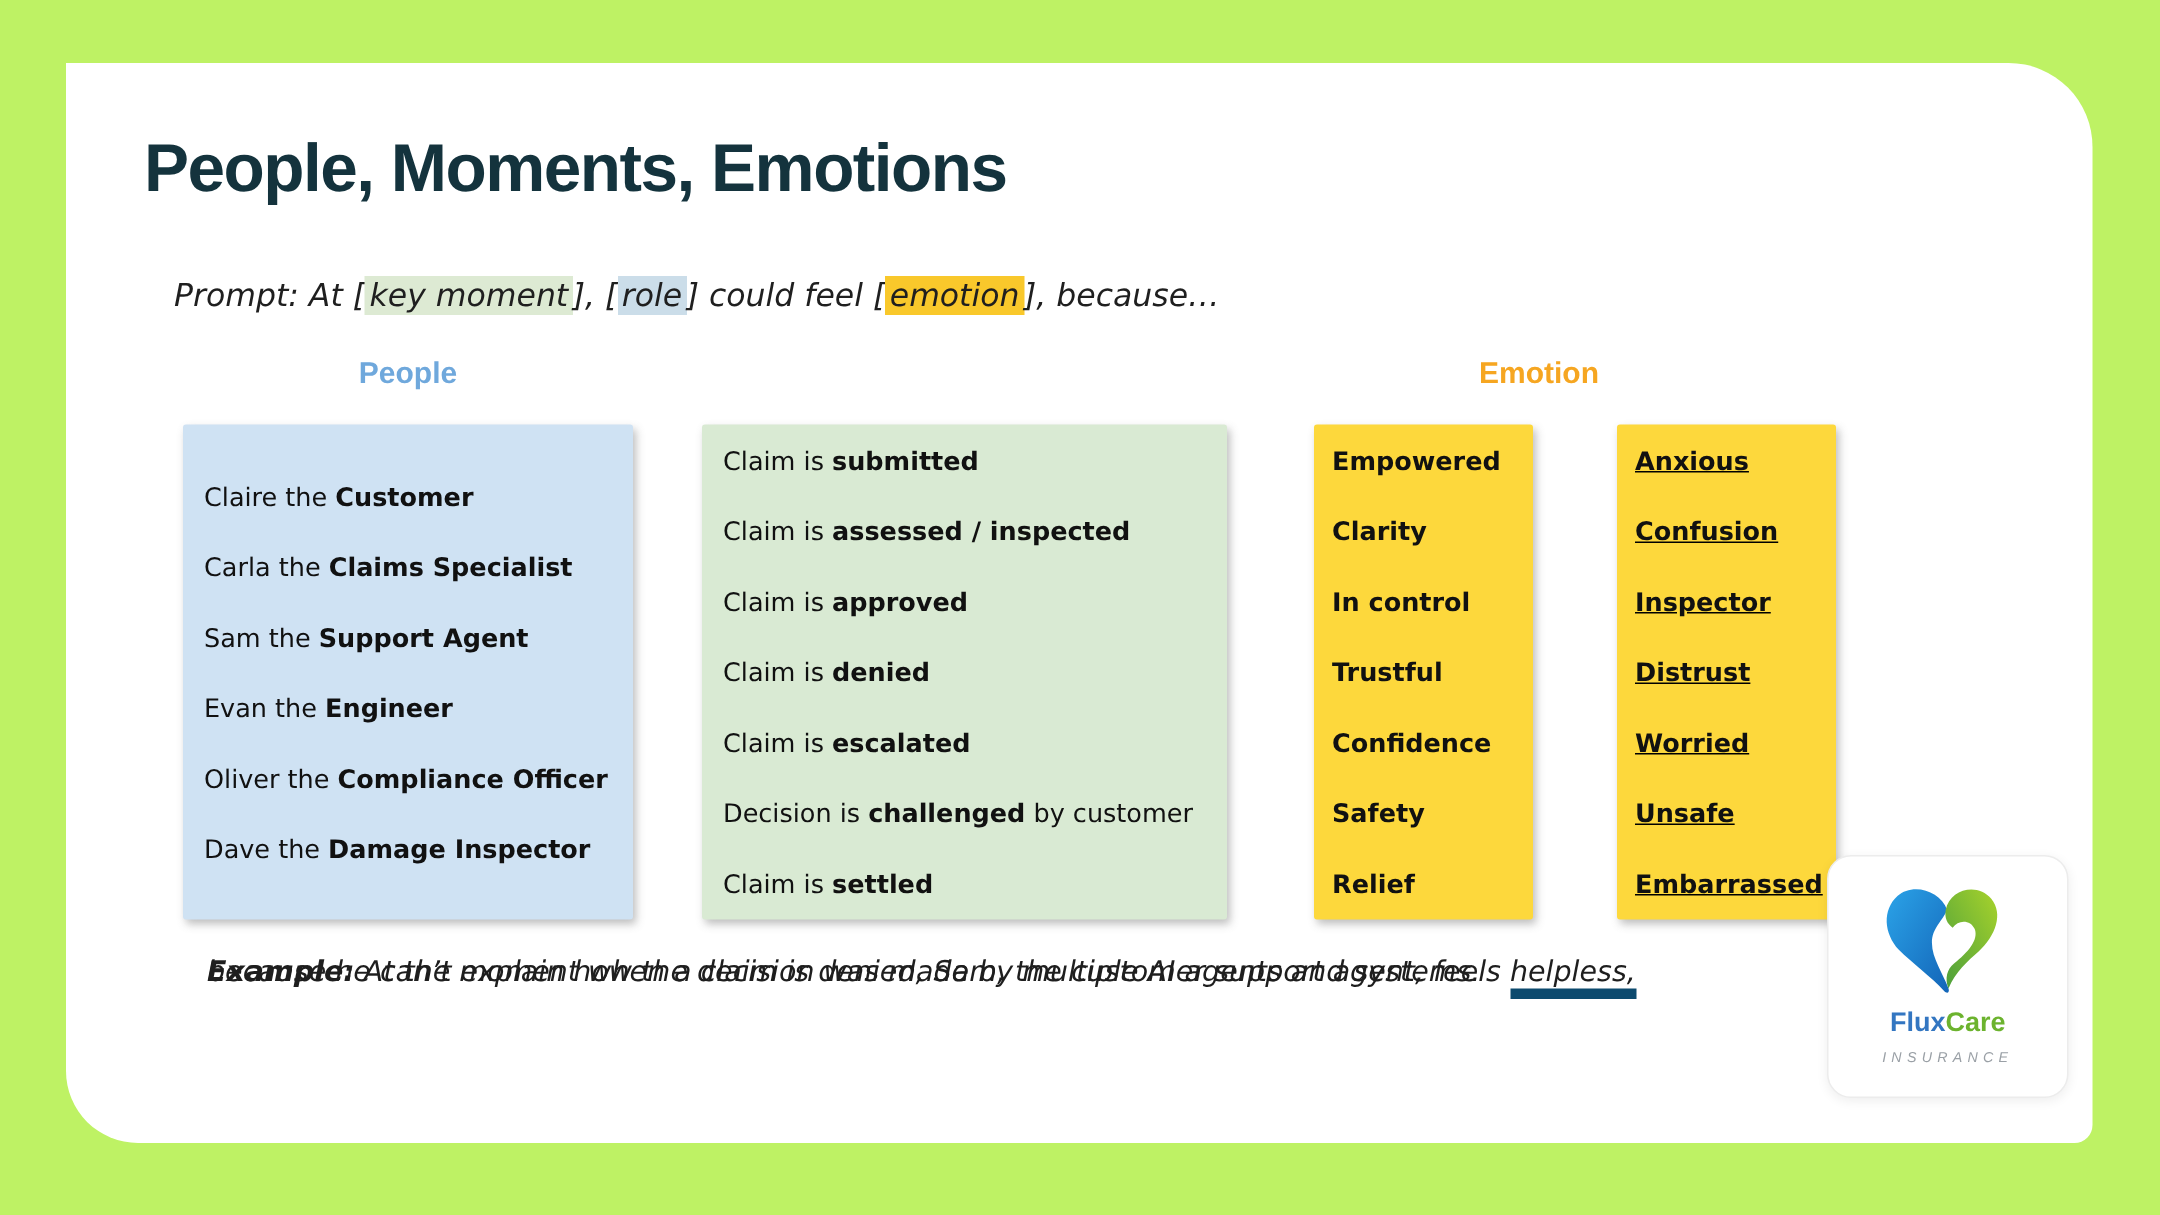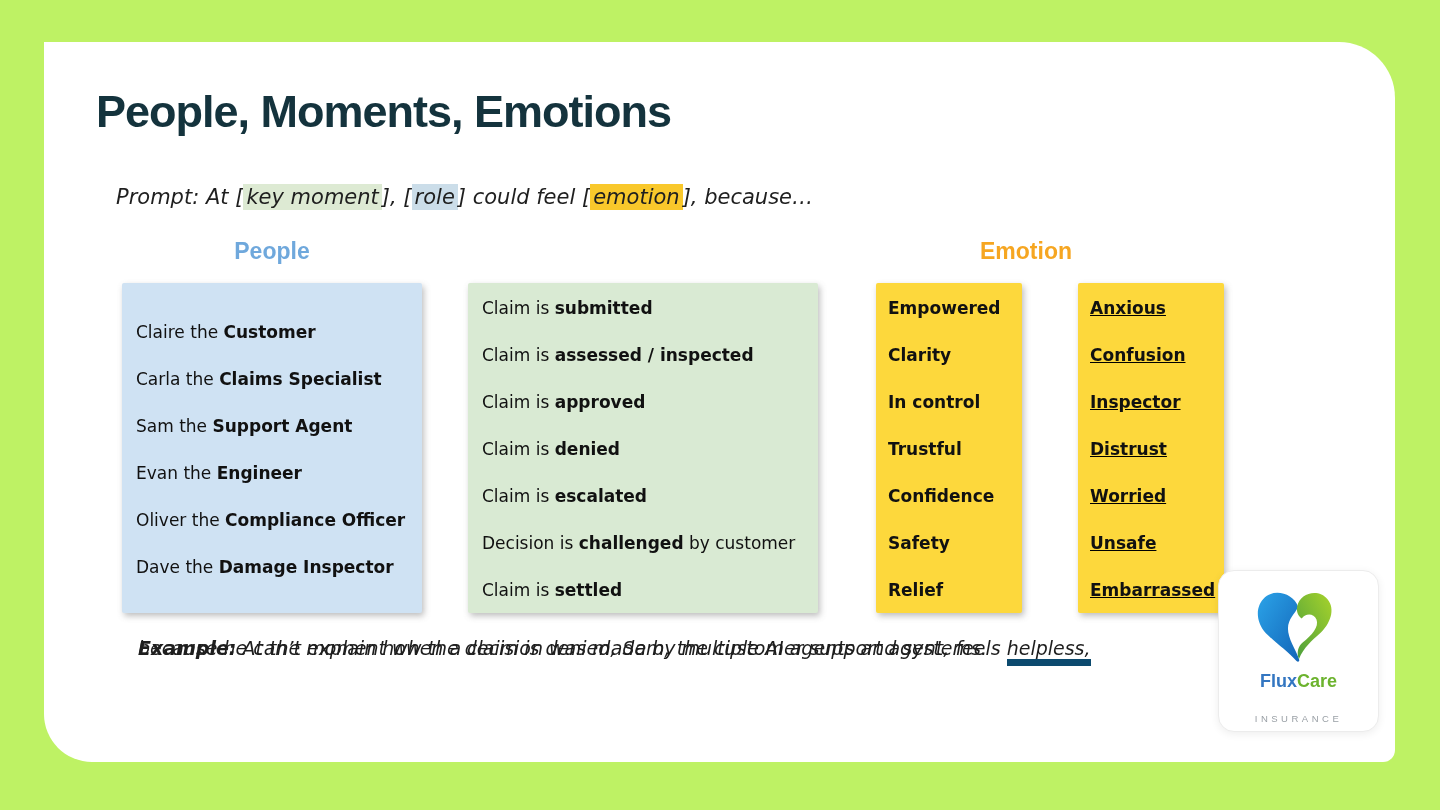--- a/index.html
+++ b/index.html
@@ -25,21 +25,21 @@
     font-size:21px; font-style:italic; color:#1f1f1f; white-space:nowrap;
   }
   .hl { padding:1px 3px; }
   .hl-green { background:#DDEAD3; }
   .hl-blue  { background:#CBDDE9; }
   .hl-gold  { background:#F9C82B; }
 
   .col-header {
     position:absolute; top:196px; text-align:center;
     font-family:"Liberation Sans", sans-serif;
-    font-size:23px; font-weight:bold;
+    font-size:20px; font-weight:bold;
   }
   .col-header.people  { left:78px;  width:300px; color:#6FA8DC; }
   .col-header.moment  { left:424px; width:350px; color:#5DA84E; }
   .col-header.emotion { left:822px; width:320px; color:#F6A621; }
 
   .box {
     position:absolute; top:241px; height:330px;
     display:flex; flex-direction:column;
     border-radius:2px;
     box-shadow:2px 3px 6px rgba(110,110,110,.45);
@@ -71,21 +71,21 @@
   }
   .logo-heart { margin-top:12px; }
   .logo-name {
     font-family:"Liberation Sans", sans-serif;
     font-size:18px; font-weight:bold; line-height:28px; margin-top:2px;
   }
   .logo-name .flux { color:#3376C1; }
   .logo-name .care { color:#6CB32E; }
   .logo-sub {
     font-family:"Liberation Sans", sans-serif;
-    font-size:9.5px; letter-spacing:3.5px; color:#9AA0A6; margin-top:18px;
+    font-size:9.5px; letter-spacing:3.5px; color:#9AA0A6; margin-top:5px;font-style:italic;
   }
 </style>
 </head>
 <body>
 
 <div class="canvas">
   <div class="slide">
 
     <h1 class="title">People, Moments, Emotions</h1>
 

